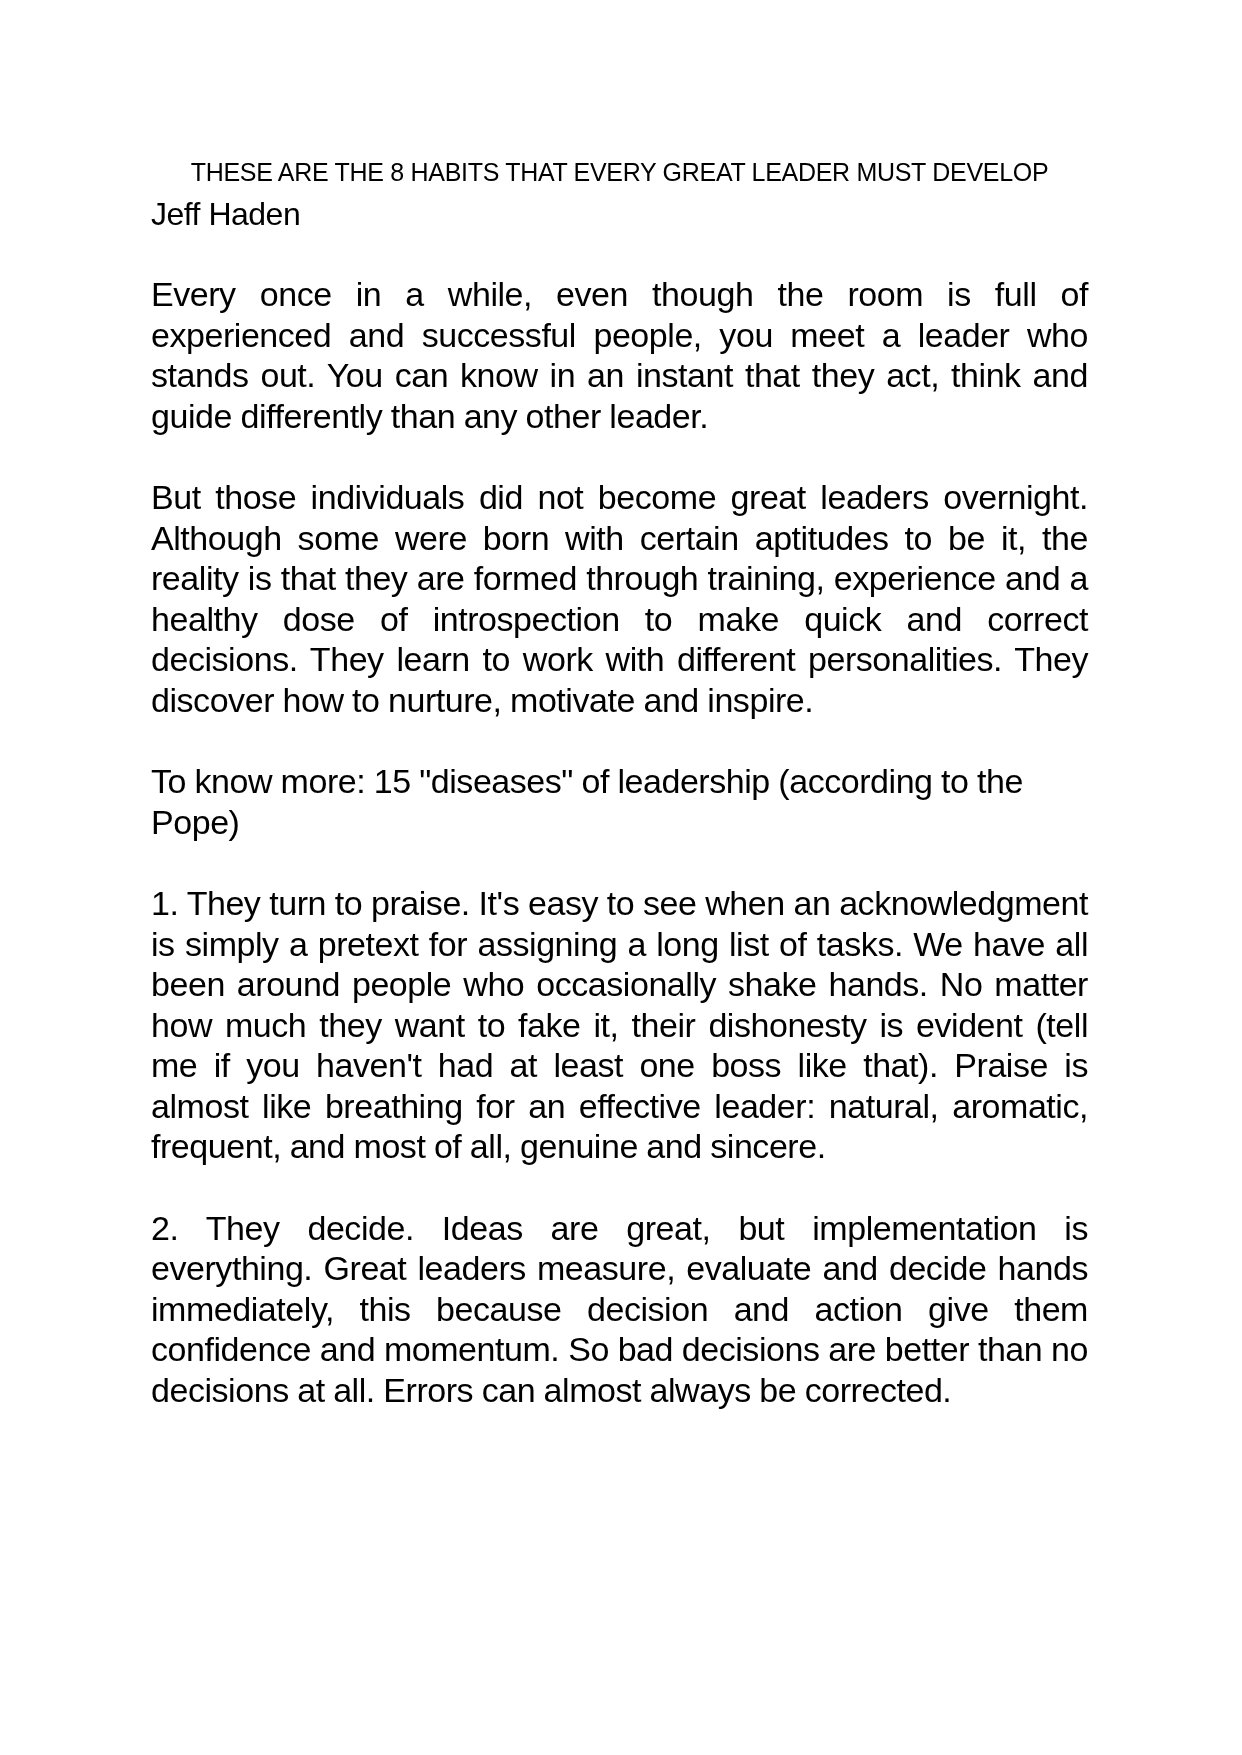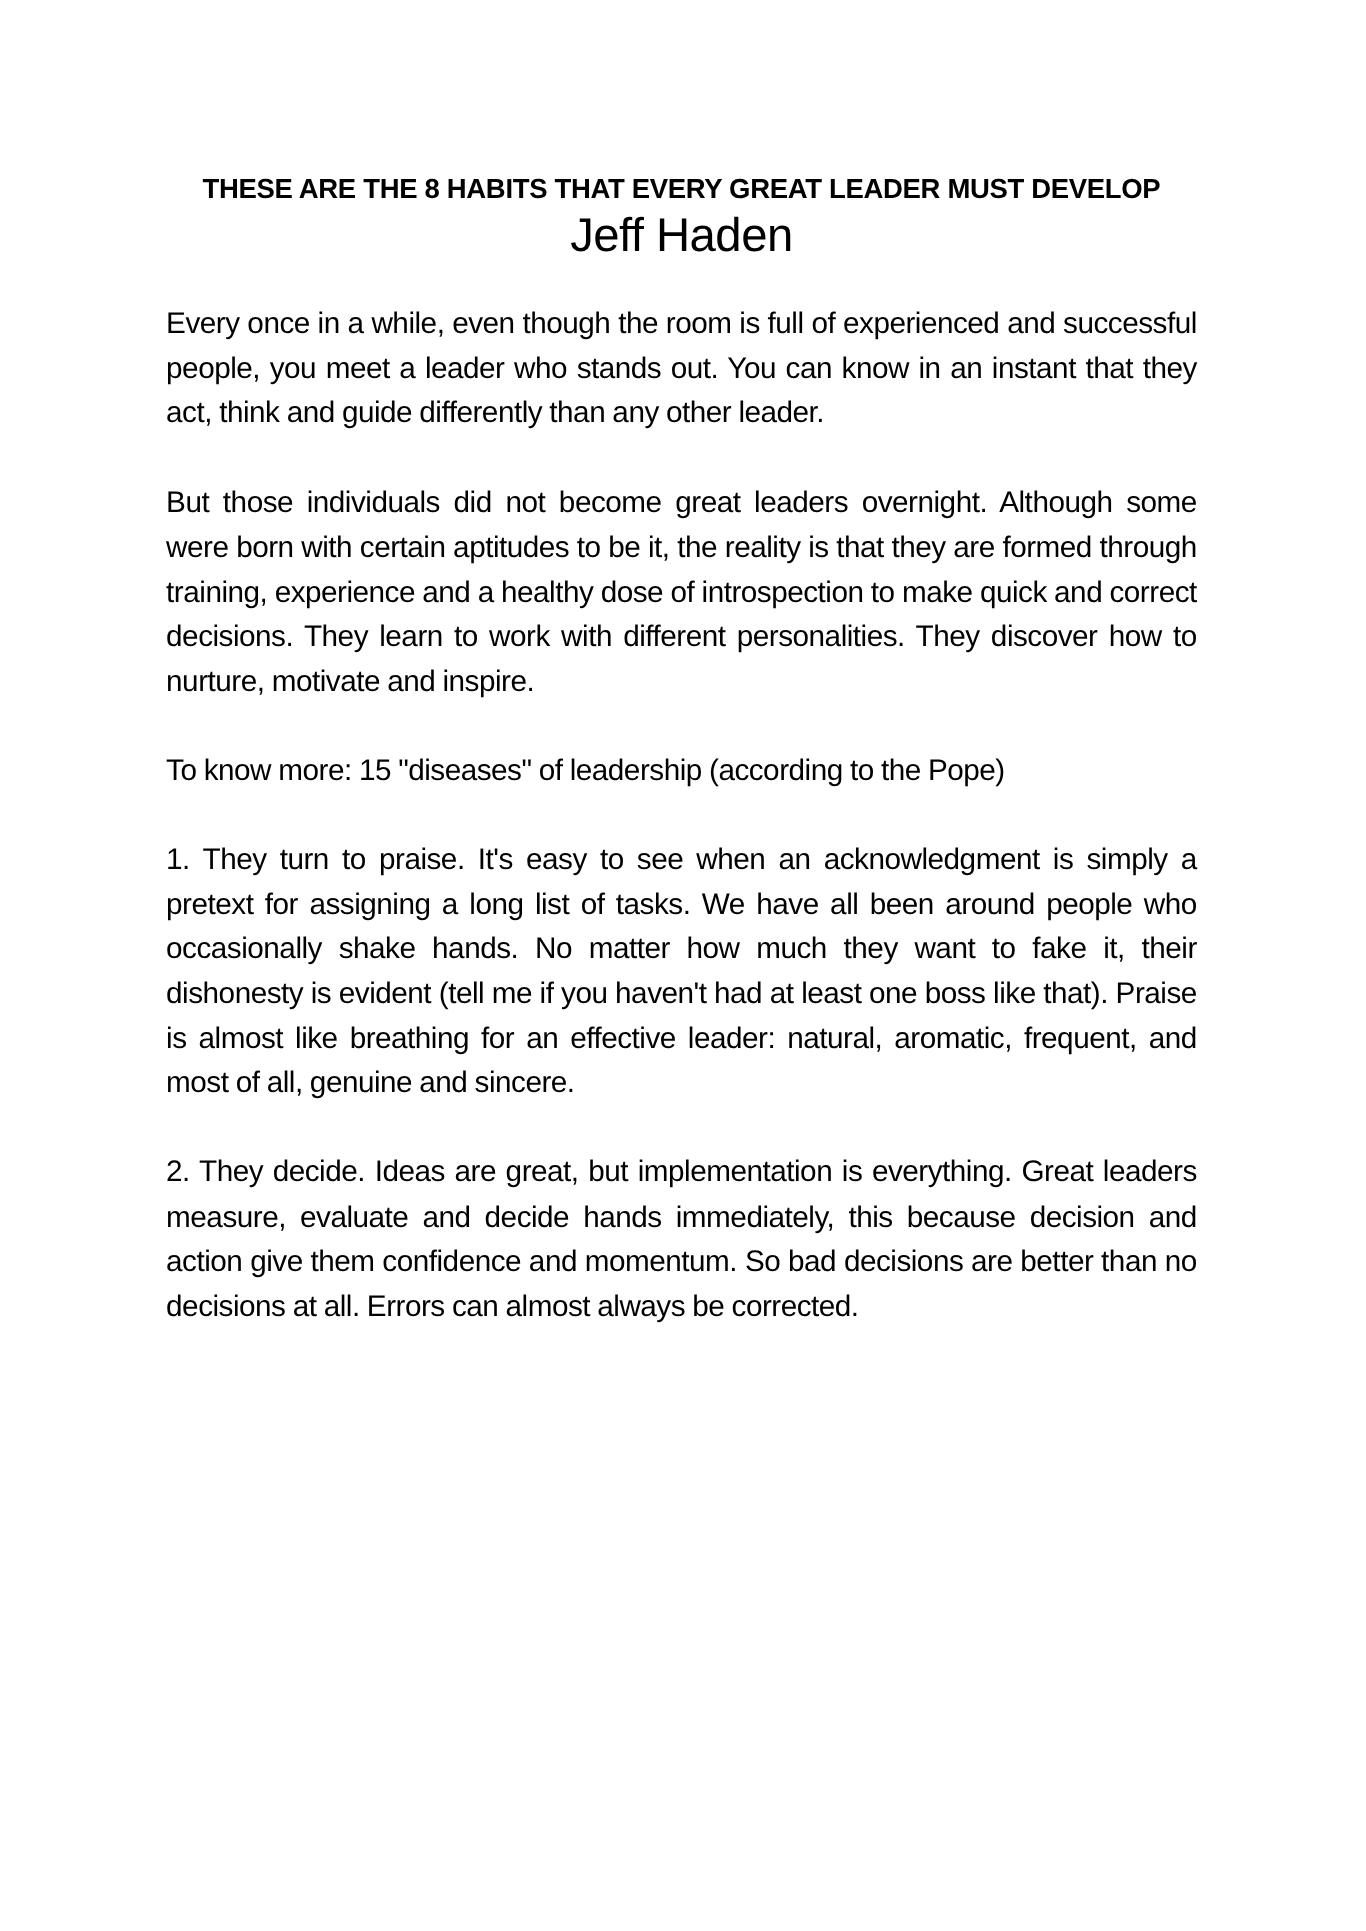--- a/index.html
+++ b/index.html
@@ -16,36 +16,35 @@
       font-family: "Liberation Sans", "DejaVu Sans", sans-serif;
     }
     .page {
       position: absolute;
       left: 151px;
       top: 152px;
       width: 937px;
     }
     .title {
       text-align: center;
-      font-weight: bold;
+      font-weight: normal;
       font-size: 25px;
       line-height: 40px;
       margin: 0;
       letter-spacing: -0.3px;
     }
     .author {
-      text-align: center;
-      font-size: 43px;
+      font-size: 32px;
       line-height: 44px;
       margin: 0;
       letter-spacing: -0.5px;
     }
     .para {
       text-align: justify;
-      font-size: 27px;
+      font-size: 34px;
       line-height: 40.6px;
       margin: 0;
       letter-spacing: -0.45px;
       word-spacing: -0.5px;
     }
     .gap-after-author { height: 38px; }
     .gap { height: 40.6px; }
     .para b { font-weight: normal; }
   </style>
 </head>

